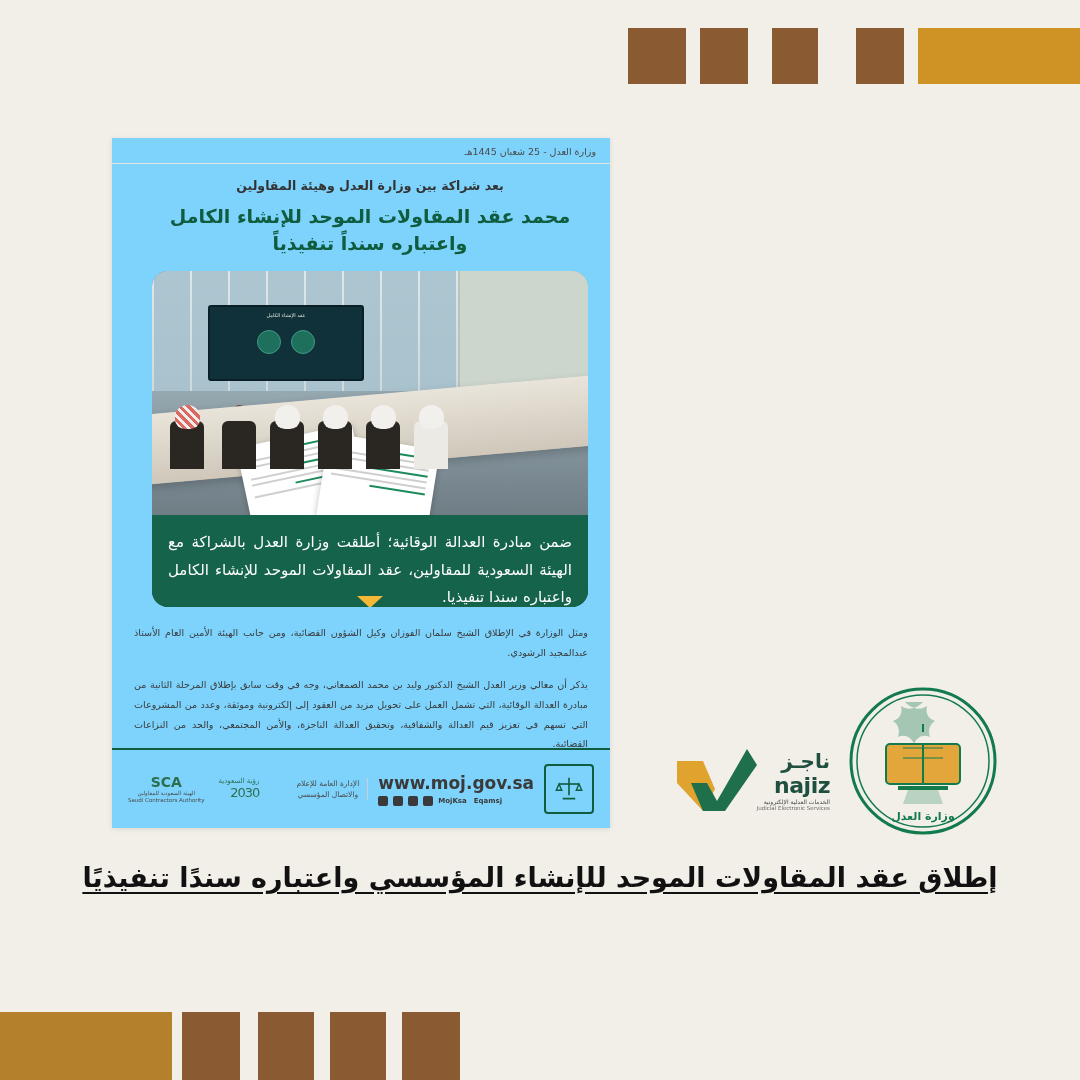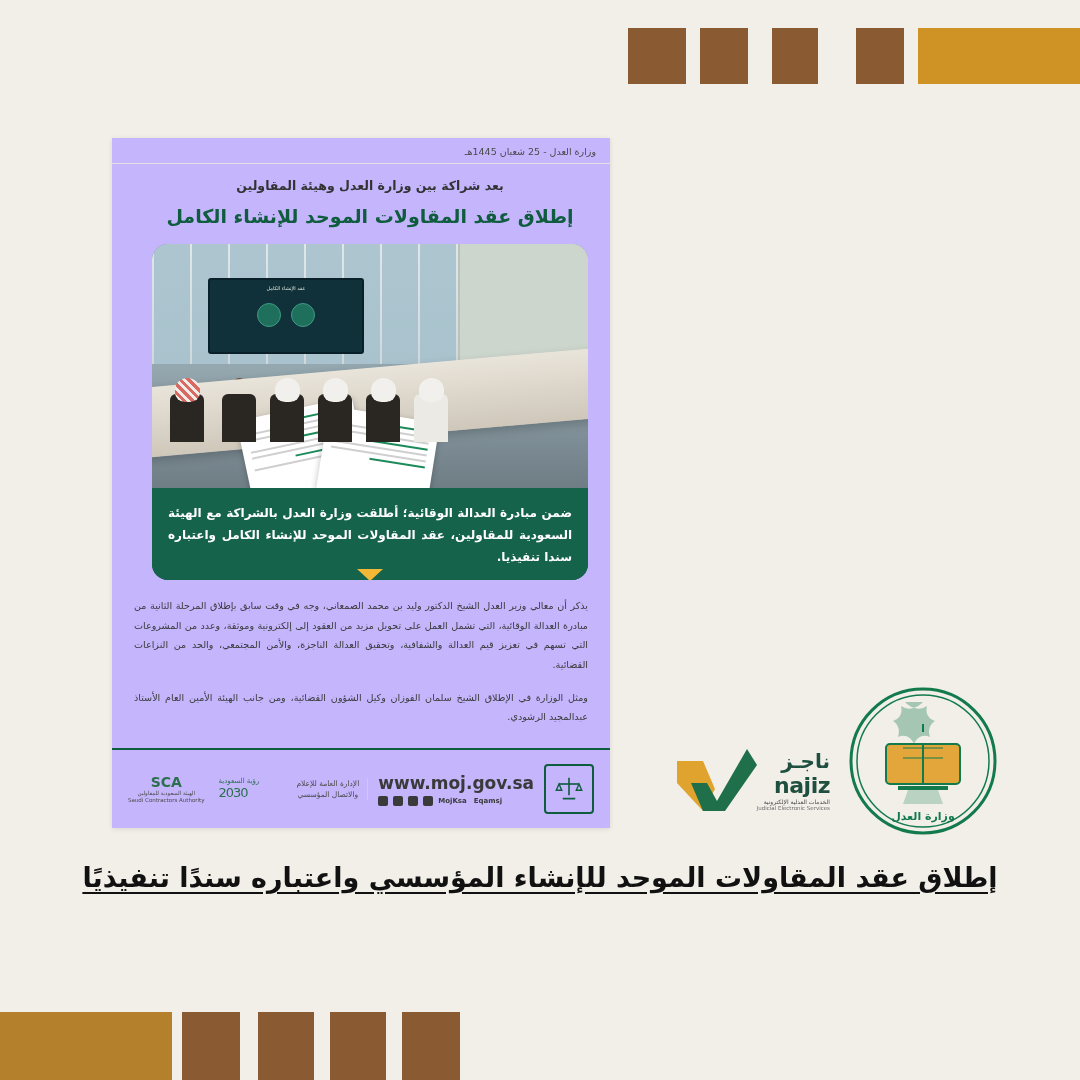--- a/index.html
+++ b/index.html
@@ -42,21 +42,21 @@
     height: 68px;
   }
 
   
   .poster {
     position: absolute;
     left: 112px;
     top: 138px;
     width: 498px;
     height: 690px;
-    background: #c4b5fd;
+    background: #7dd3fc;
     box-shadow: 0 1px 5px rgba(0,0,0,0.10);
     box-sizing: border-box;
     padding: 0;
     overflow: hidden;
   }
   .poster-head {
     padding: 8px 14px 6px 14px;
     border-bottom: 1px solid #e2e2e2;
     display: flex;
     justify-content: flex-start;
@@ -274,23 +274,23 @@
     transform: rotate(-14deg);
     border-radius: 2px;
   }
 
   .photo-caption {
     background: #14634a;
     color: #fff;
     padding: 14px 16px 16px 16px;
     direction: rtl;
     text-align: justify;
-    font-size: 12px;
+    font-size: 15px;
     line-height: 1.85;
-    font-weight: bold;
+    font-weight: normal;
     height: 92px;
     box-sizing: border-box;
   }
   .arrow-down {
     position: absolute;
     left: 50%;
     transform: translateX(-50%);
     bottom: -1px;
     width: 0;
     height: 0;
@@ -376,21 +376,21 @@
     text-align: center;
     border-right: 1px solid #cfcfcf;
     padding-right: 8px;
   }
   .foot-left {
     display: flex;
     align-items: center;
     gap: 14px;
   }
   .v2030 {
-    text-align: left;
+    text-align: right;
     color: #2c6f4f;
     font-size: 7px;
     line-height: 1.25;
   }
   .v2030 .big {
     font-size: 13px;
     font-weight: normal;
     letter-spacing: -1px;
   }
   .sca {
@@ -490,21 +490,22 @@
 
 <div class="poster">
 
   <div class="poster-head">
     <div class="meta">وزارة العدل - 25 شعبان 1445هـ</div>
   </div>
 
   <div class="poster-body">
     <div class="kicker">بعد شراكة بين وزارة العدل وهيئة المقاولين</div>
     <div class="headline">
-      <span>إطلاق عقد المقاولات الموحد للإنشاء الكامل</span>
+      <span>محمد عقد المقاولات الموحد للإنشاء الكامل</span>
+      <span class="l2">واعتباره سنداً تنفيذياً</span>
     </div>
 
     <div class="photo-wrap">
       <div class="photo">
         <div class="win"></div>
         <div class="wall-right"></div>
 
         <div class="screen">
           <div class="sc-title">عقد الإنشاء الكامل</div>
           <div class="dots">
@@ -573,22 +574,22 @@
           <div class="pen"></div>
         </div>
       </div>
 
       <div class="photo-caption">ضمن مبادرة العدالة الوقائية؛ أطلقت وزارة العدل بالشراكة مع الهيئة السعودية للمقاولين، عقد المقاولات الموحد للإنشاء الكامل واعتباره سندا تنفيذيا.</div>
       <div class="arrow-down"></div>
     </div>
   </div>
 
   <div class="paras">
+    <div class="para">ومثل الوزارة في الإطلاق الشيخ سلمان الفوزان وكيل الشؤون القضائية، ومن جانب الهيئة الأمين العام الأستاذ عبدالمجيد الرشودي.</div>
     <div class="para">يذكر أن معالي وزير العدل الشيخ الدكتور وليد بن محمد الصمعاني، وجه في وقت سابق بإطلاق المرحلة الثانية من مبادرة العدالة الوقائية، التي تشمل العمل على تحويل مزيد من العقود إلى إلكترونية وموثقة، وعدد من المشروعات التي تسهم في تعزيز قيم العدالة والشفافية، وتحقيق العدالة الناجزة، والأمن المجتمعي، والحد من النزاعات القضائية.</div>
-    <div class="para">ومثل الوزارة في الإطلاق الشيخ سلمان الفوزان وكيل الشؤون القضائية، ومن جانب الهيئة الأمين العام الأستاذ عبدالمجيد الرشودي.</div>
   </div>
 
   <div class="poster-foot">
     <div class="foot-right">
       <div class="moj-mini">
         <svg viewBox="0 0 24 24" width="30" height="30" aria-hidden="true">
           <path d="M12 3v14" stroke="#0f5c3f" stroke-width="1.3" fill="none"></path>
           <path d="M4 8h16" stroke="#0f5c3f" stroke-width="1.3" fill="none"></path>
           <path d="M4 8l-2.2 5h4.4zM20 8l-2.2 5h4.4z" fill="none" stroke="#0f5c3f" stroke-width="1.1"></path>
           <path d="M7 19h10v1.4H7z" fill="#0f5c3f"></path>

